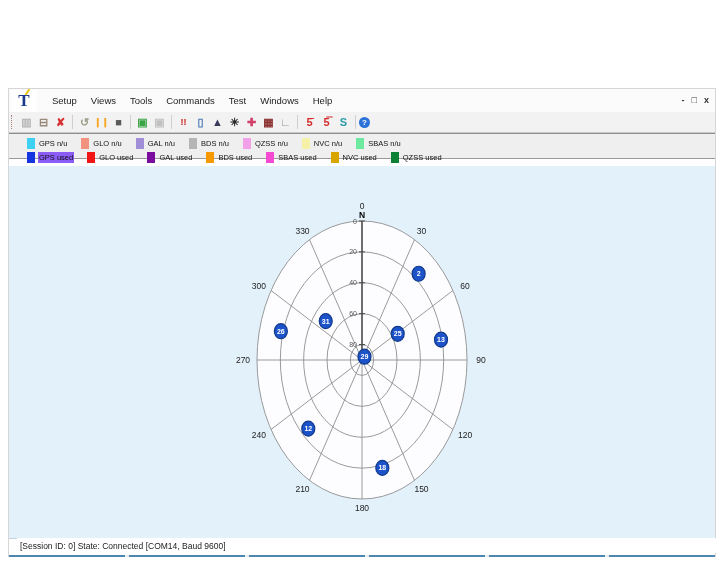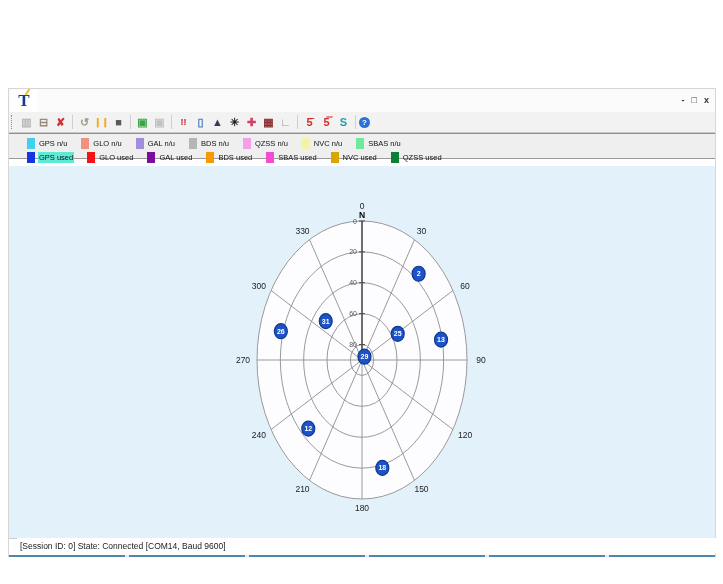--- a/index.html
+++ b/index.html
@@ -43,20 +43,29 @@
 </head>
 <body>
 
 <div class="app">
 
   <div class="menubar">
     <div class="logo-box">
       <span class="logo-t">T</span>
       <span class="logo-accent"></span>
     </div>
+    <div class="menu-items">
+        <span class="menu-item">Setup</span>
+        <span class="menu-item">Views</span>
+        <span class="menu-item">Tools</span>
+        <span class="menu-item">Commands</span>
+        <span class="menu-item">Test</span>
+        <span class="menu-item">Windows</span>
+        <span class="menu-item">Help</span>
+      </div>
     <div class="win-controls">
         <span class="win-btn">-</span>
         <span class="win-btn">□</span>
         <span class="win-btn">x</span>
       </div>
   </div>
 
   <div class="toolbar">
     <div class="grip"></div>
   <span class="tb-icon" style="color: rgb(181, 181, 181);">▥</span>
@@ -112,21 +121,21 @@
           <span class="legend-label">NVC n/u</span>
         </span>
         <span class="legend-item">
           <span class="legend-swatch" style="background: rgb(111, 232, 160);"></span>
           <span class="legend-label">SBAS n/u</span>
         </span>
       </div>
       <div class="legend-row">
         <span class="legend-item">
           <span class="legend-swatch" style="background: rgb(21, 53, 224);"></span>
-          <span class="legend-label" style="background: #5eead4; text-align: center;">GPS used</span>
+          <span class="legend-label" style="background: #8b5cf6; text-align: center;">GPS used</span>
         </span>
         <span class="legend-item">
           <span class="legend-swatch" style="background: rgb(242, 21, 21);"></span>
           <span class="legend-label">GLO used</span>
         </span>
         <span class="legend-item">
           <span class="legend-swatch" style="background: rgb(122, 13, 158);"></span>
           <span class="legend-label">GAL used</span>
         </span>
         <span class="legend-item">

